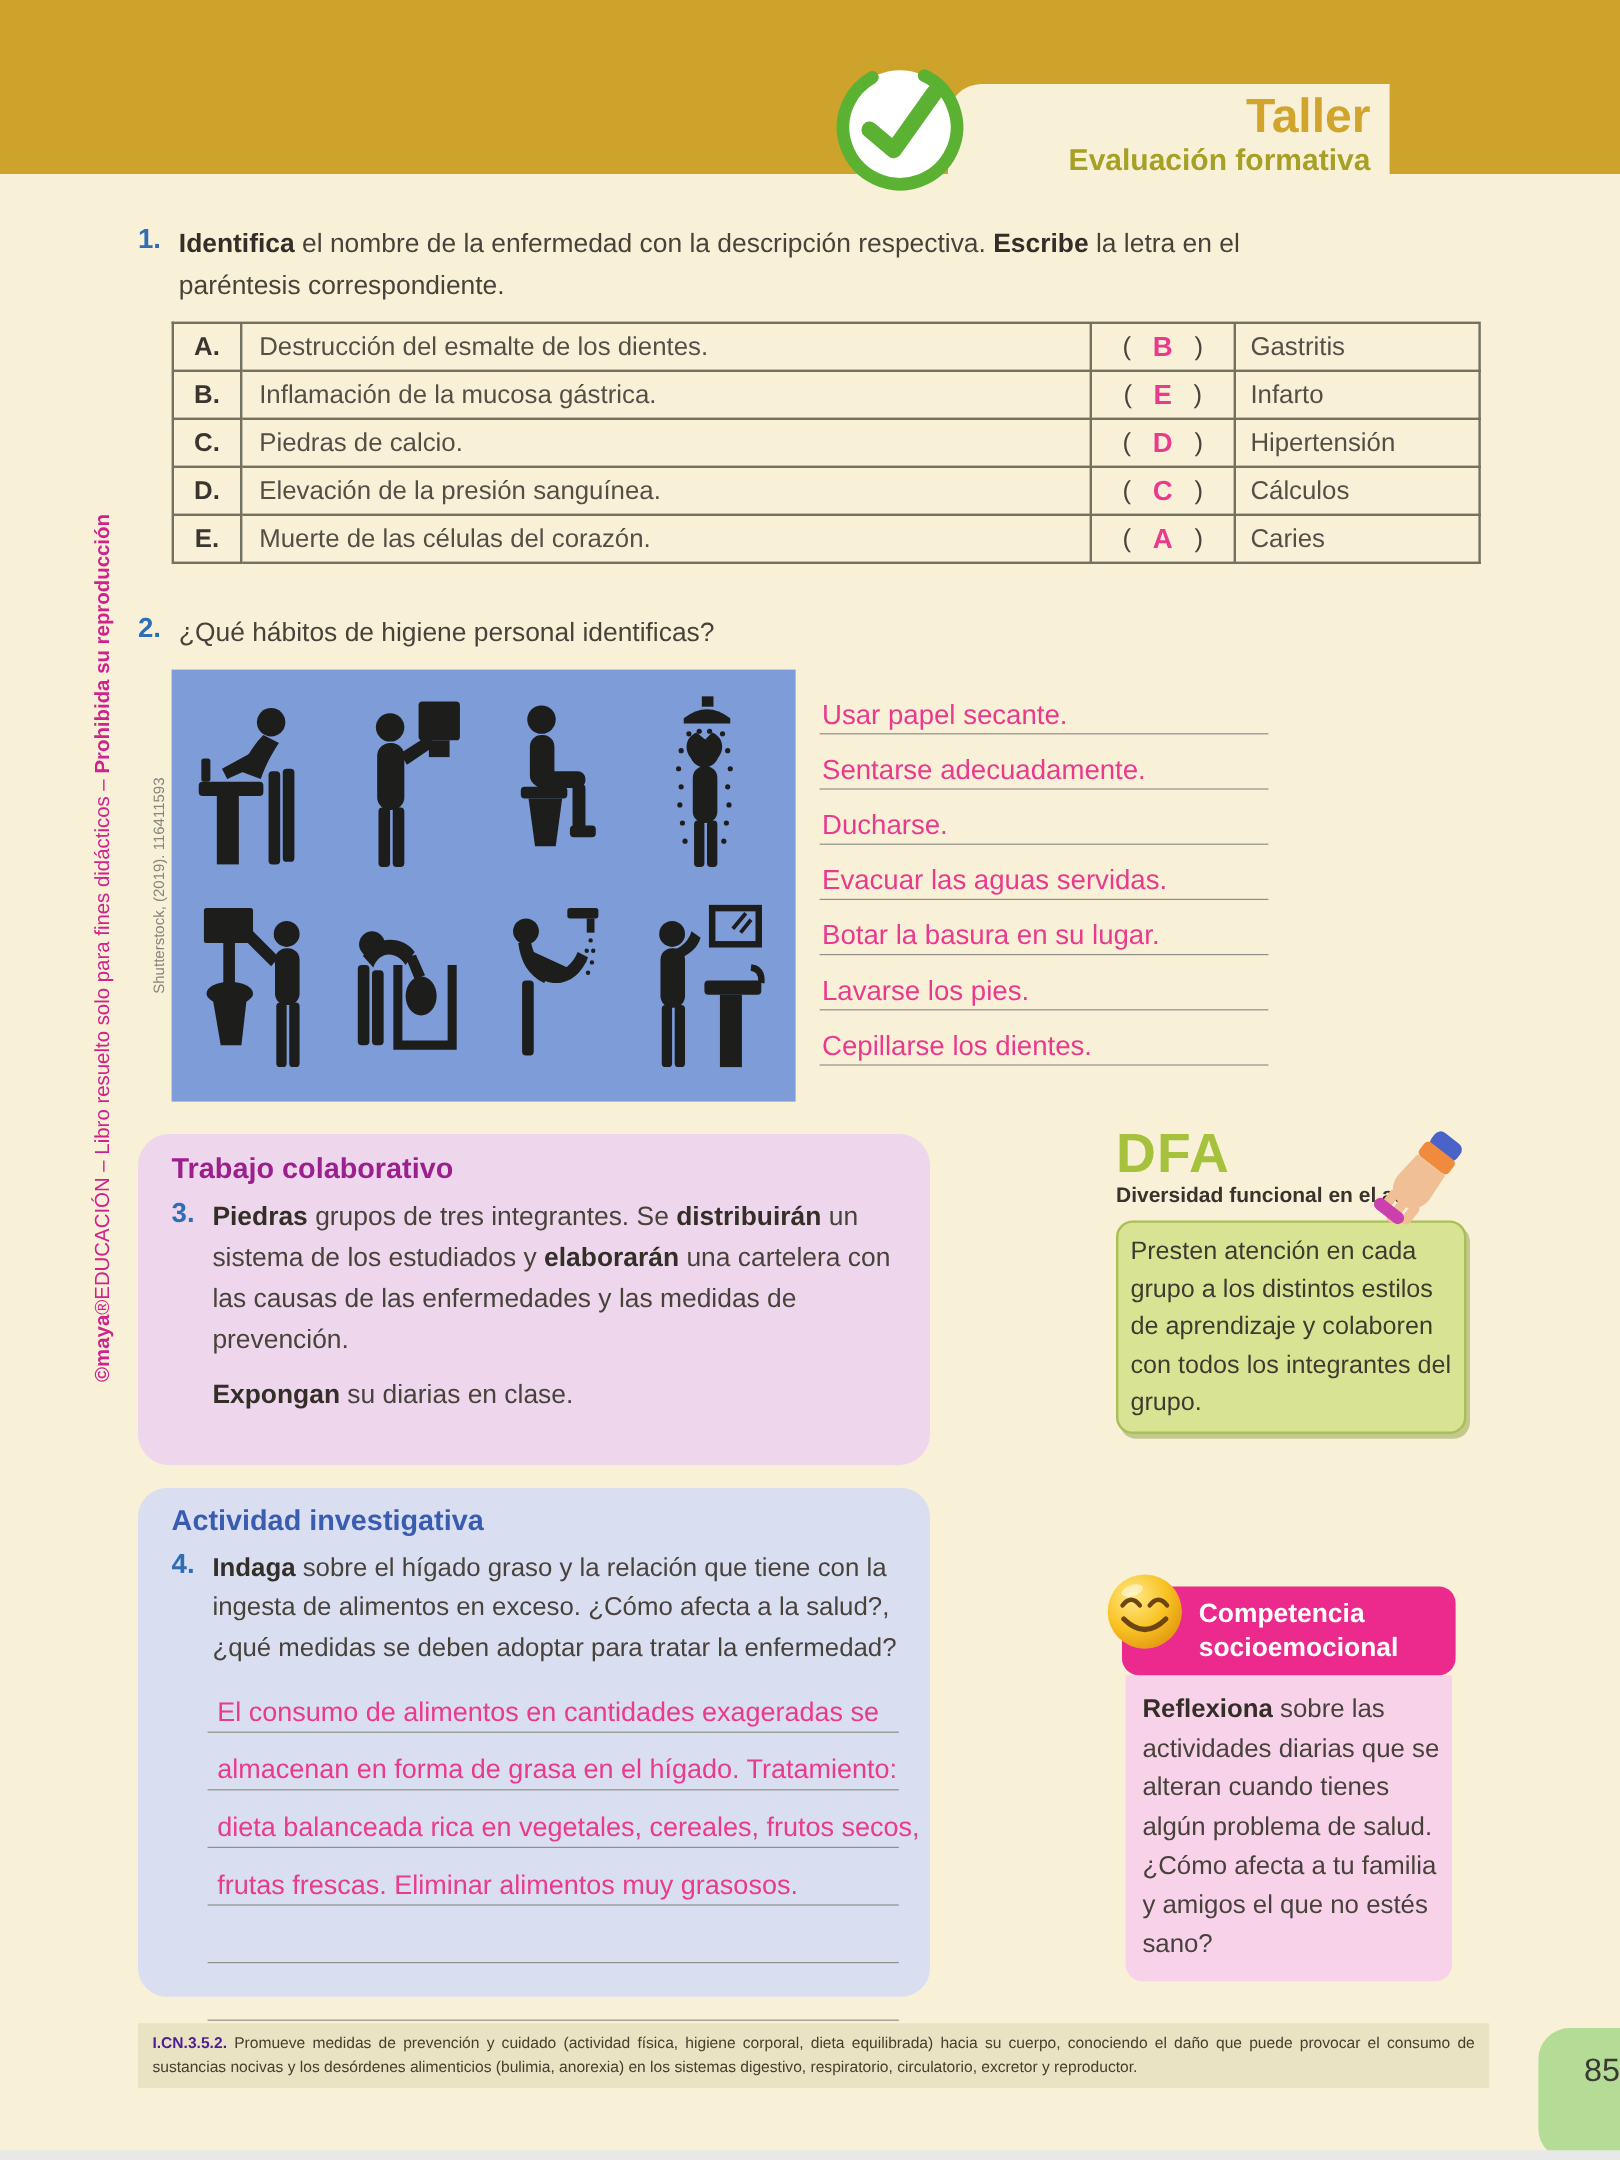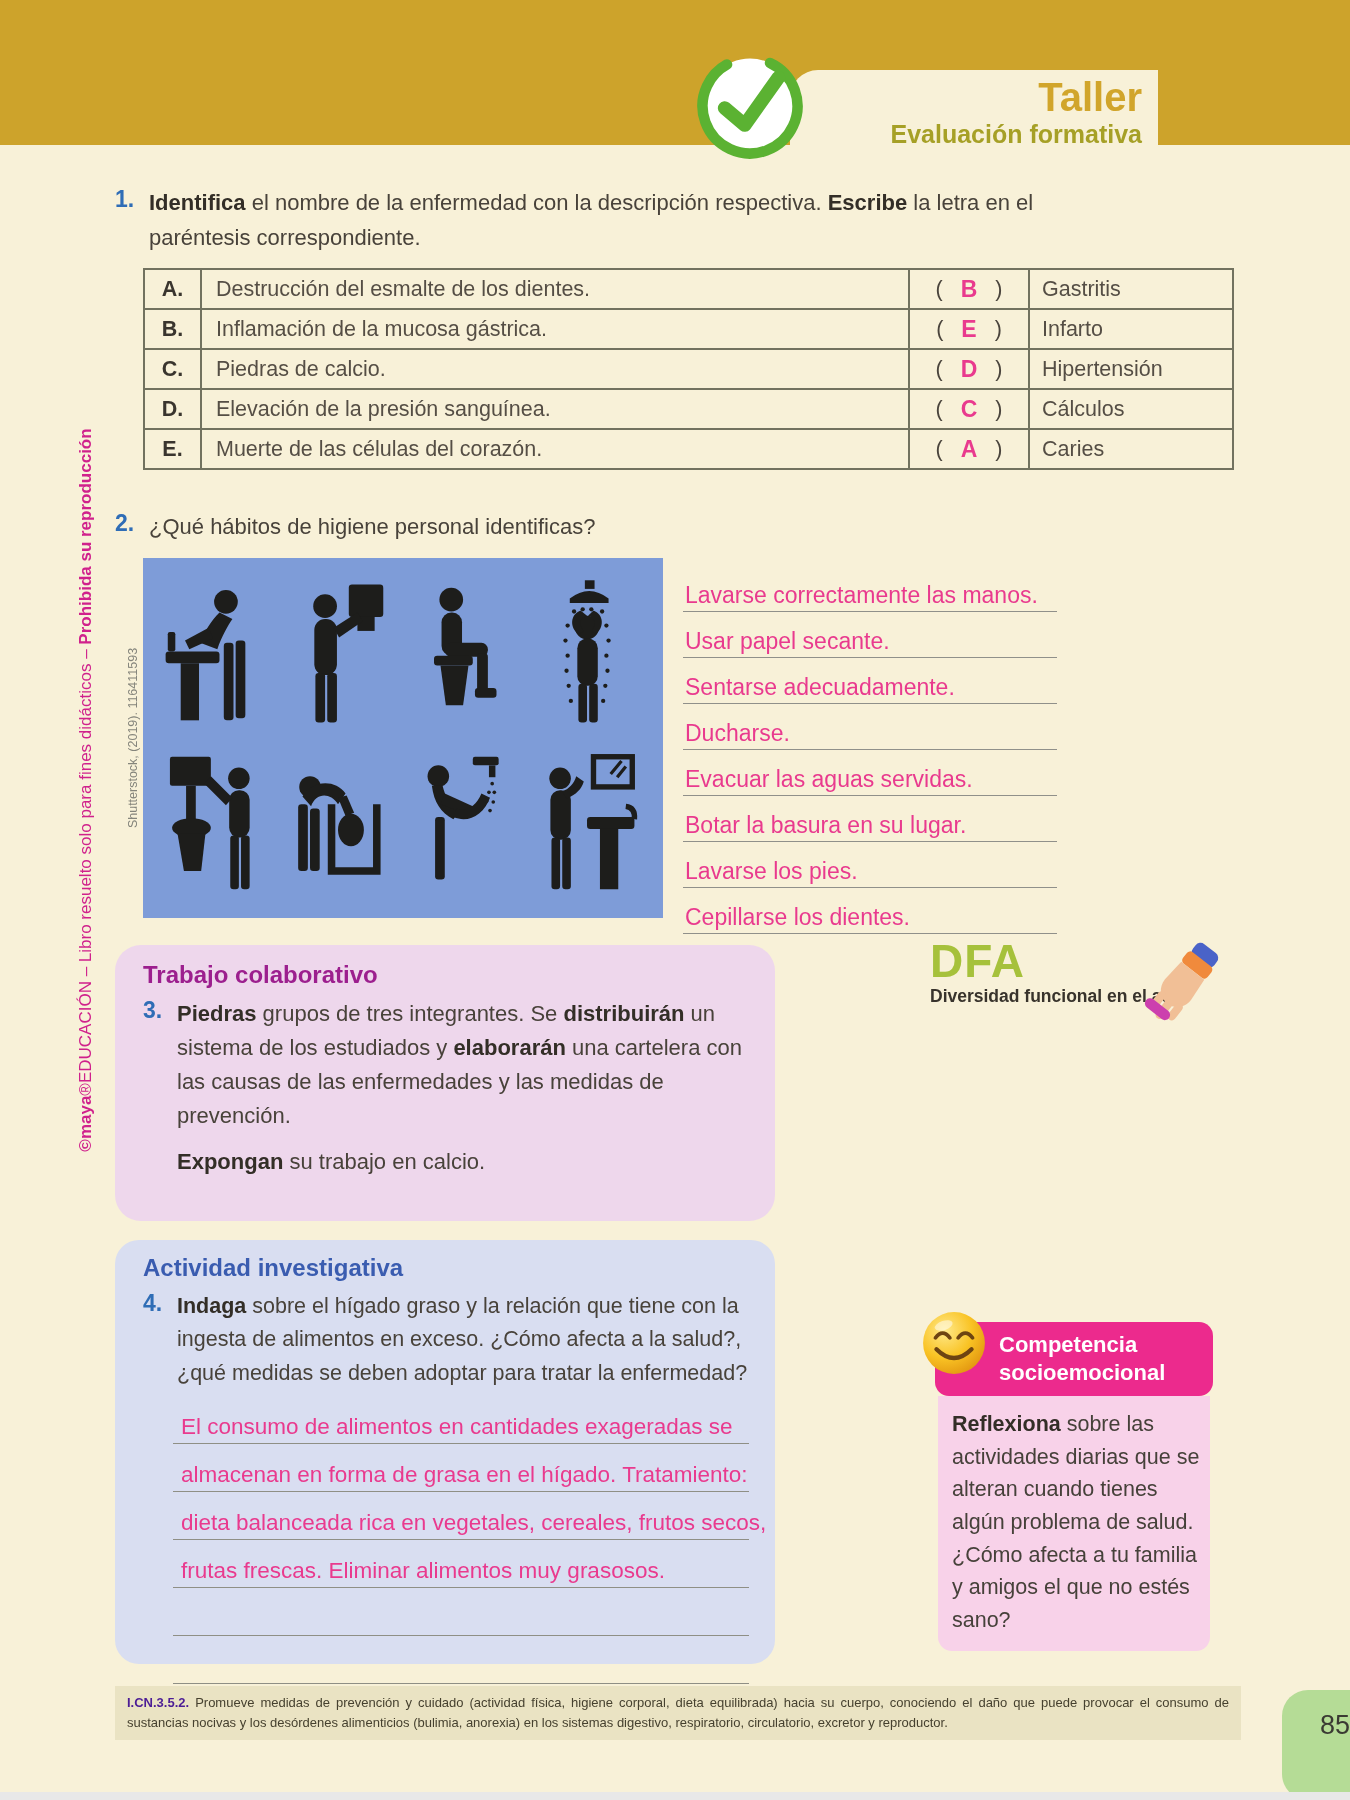--- a/index.html
+++ b/index.html
@@ -272,53 +272,53 @@
         <rect x="29" y="81" width="8" height="48" rx="3"></rect>
         <rect x="52" y="62" width="44" height="11" rx="3"></rect>
         <rect x="64" y="73" width="17" height="56"></rect>
         <path d="M88 52 q9 1 8 12" fill="none" stroke="#1d1d1b" stroke-width="5"></path>
       </svg>
     </div>
   </div>
   <div class="shutter">Shutterstock, (2019). 116411593</div>
 
   <div class="answers">
-    <div class="ansline">Lavarse correctamente las manos.</div>
     <div class="ansline">Usar papel secante.</div>
     <div class="ansline">Sentarse adecuadamente.</div>
     <div class="ansline">Ducharse.</div>
     <div class="ansline">Evacuar las aguas servidas.</div>
     <div class="ansline">Botar la basura en su lugar.</div>
     <div class="ansline">Lavarse los pies.</div>
     <div class="ansline">Cepillarse los dientes.</div>
   </div>
 
   <div class="collab">
     <div class="box-h">Trabajo colaborativo</div>
     <div class="item">
       <span class="inum">3.</span>
       <p class="itext"><span class="b">Piedras</span><span> grupos de tres integrantes. Se </span><span class="b">distribuirán</span><span> un sistema de los estudiados y </span><span class="b">elaborarán</span><span> una cartelera con las causas de las enfermedades y las medidas de prevención.</span></p>
     </div>
-    <div class="expose"><span class="b">Expongan</span><span> su trabajo en calcio.</span></div>
+    <div class="expose"><span class="b">Expongan</span><span> su diarias en clase.</span></div>
   </div>
 
   <div class="dfa">
     <div class="dfa-big">DFA</div>
     <div class="dfa-label">Diversidad funcional en el aula</div>
     <svg class="hand-badge" viewBox="0 0 100 100">
       <g transform="rotate(38 50 42)">
         <rect x="36" y="0" width="26" height="16" rx="6" fill="#4a63c8"></rect>
         <rect x="34" y="13" width="30" height="14" rx="4" fill="#f08a3c"></rect>
         <path d="M35 27 L63 27 L65 50 C65 60 58 67 49 67 C40 67 33 60 33 50 Z" fill="#f1bf96"></path>
         <rect x="36" y="60" width="8" height="20" rx="4" fill="#f1bf96"></rect>
         <rect x="46" y="62" width="8" height="22" rx="4" fill="#f1bf96"></rect>
         <rect x="56" y="59" width="8" height="19" rx="4" fill="#f1bf96"></rect>
         <rect x="31" y="72" width="28" height="10" rx="5" fill="#cc3fae"></rect>
       </g>
     </svg>
+    <div class="dfa-note">Presten atención en cada grupo a los distintos estilos de aprendizaje y colaboren con todos los integrantes del grupo.</div>
   </div>
 
   <div class="research">
     <div class="box-h">Actividad investigativa</div>
     <div class="item">
       <span class="inum">4.</span>
       <p class="itext" style="width:600px;font-size:21.5px;"><span class="b">Indaga</span><span> sobre el hígado graso y la relación que tiene con la ingesta de alimentos en exceso. ¿Cómo afecta a la salud?, ¿qué medidas se deben adoptar para tratar la enfermedad?</span></p>
     </div>
     <div class="answers2">
       <div class="ansline2">El consumo de alimentos en cantidades exageradas se</div>

